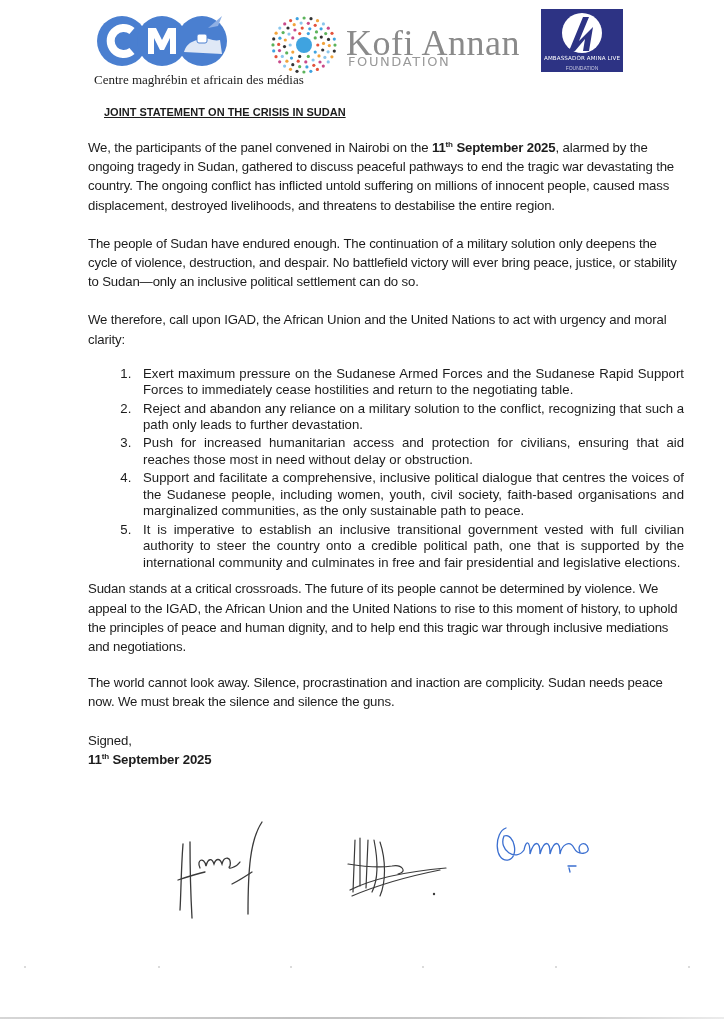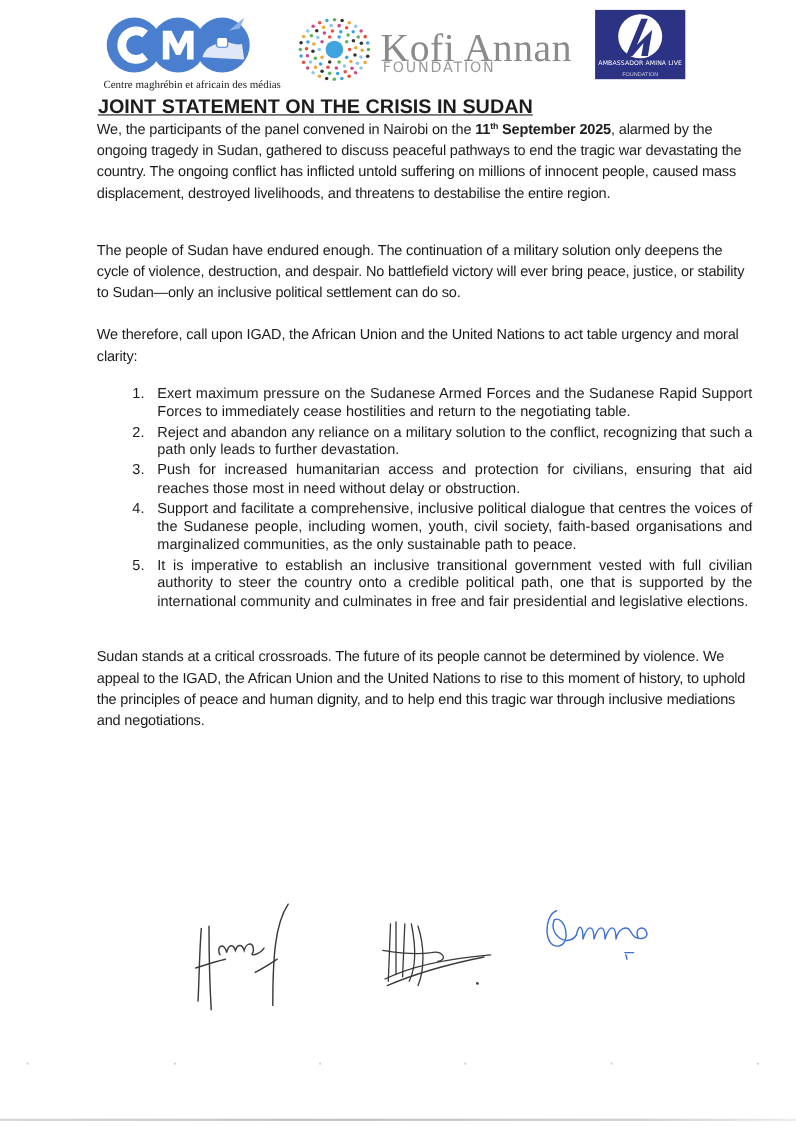--- a/index.html
+++ b/index.html
@@ -5,21 +5,21 @@
     html, body { margin: 0; padding: 0; background: #ffffff; }
     body {
       width: 724px; height: 1024px; position: relative; overflow: hidden;
       font-family: "Liberation Sans", sans-serif; color: #1a1a1a;
     }
     .logos { position: absolute; top: 0; left: 0; width: 724px; height: 85px; }
     .cmam { position: absolute; left: 94px; top: 14px; width: 140px; height: 68px; }
     .cmam .circles { position: absolute; left: 2px; top: 0; height: 56px; width: 132px; }
     .cmam .caption {
       position: absolute; left: 0; top: 58px; width: 160px;
-      font-family: "Liberation Serif", serif; font-size: 10px; color: #222; white-space: nowrap;
+      font-family: "Liberation Serif", serif; font-size: 13px; color: #222; white-space: nowrap;
     }
     .kofi { position: absolute; left: 268px; top: 16px; width: 240px; height: 60px; }
     .kofi .mark { position: absolute; left: 0; top: 0; width: 72px; height: 58px; }
     .kofi .name {
       position: absolute; left: 78px; top: 6px;
       font-family: "Liberation Serif", serif; font-size: 36px; color: #8a8a8a; letter-spacing: 0.5px; white-space: nowrap;
     }
     .kofi .sub {
       position: absolute; left: 80px; top: 38px;
       font-family: "DejaVu Sans", sans-serif; font-size: 13px; color: #9a9a9a; letter-spacing: 1.6px; white-space: nowrap;
@@ -37,33 +37,33 @@
       position: absolute; left: 0; width: 82px; top: 56px; text-align: center;
       font-size: 5px; color: #c8c9e0; white-space: nowrap;
     }
 
     .content {
       position: absolute; left: 88px; top: 86px; width: 596px;
       font-family: "Liberation Sans Narrow", "Liberation Sans", sans-serif;
       font-size: 13.2px; line-height: 19.2px; color: #1c1c1c;
     }
     .title {
-      font-weight: bold; text-decoration: underline; font-size: 18px; margin: 1px;
+      font-weight: bold; text-decoration: underline; font-size: 11px; margin: 16px;
       height: 20px; line-height: 20px;
     }
     .dateline { font-weight: bold; margin-top: 16px; height: 20px; font-size: 12.8px; }
     sup { font-size: 8px; line-height: 0; vertical-align: 5px; }
     p { margin: 0; text-align: left; letter-spacing: -0.15px; }
     .para1 { }
-    .para2 { margin-top: 33px; }
+    .para2 { margin-top: 19px; }
     .para3 { margin-top: 19px; }
     .b { font-weight: bold; }
     ol { margin: 17px 0 0 0; padding: 0 0 0 47px; }
     ol li { padding-left: 8px; line-height: 16.6px; margin-bottom: 1.6px; text-align: justify; }
-    .para4 { margin-top: 32px; }
+    .para4 { margin-top: 8px; }
     .para5 { margin-top: 17px; }
     .signed { margin-top: 19px; }
     .sigs { position: absolute; left: 0; top: 810px; width: 724px; height: 120px; }
     .footer-line {
       position: absolute; left: 0; top: 1017px; width: 724px; height: 2px;
       background: linear-gradient(to right, #d6d6d6, #c2c2c2 40%, #cfcfcf 80%, #ececec);
     }
     .dot { position: absolute; top: 966px; width: 2px; height: 2px; background: #cfcfcf; border-radius: 1px; }
   </style>
 </head>
@@ -183,33 +183,36 @@
 <div class="content">
   <h1 class="title">JOINT STATEMENT ON THE CRISIS IN SUDAN</h1>
 
 
   <p class="para1">
     <span>We, the participants of the panel convened in Nairobi on the </span><span class="b"><span>11</span><sup>th</sup><span> September 2025</span></span><span>, alarmed by the ongoing tragedy in Sudan, gathered to discuss peaceful pathways to end the tragic war devastating the country. The ongoing conflict has inflicted untold suffering on millions of innocent people, caused mass displacement, destroyed livelihoods, and threatens to destabilise the entire region.</span>
   </p>
 
   <p class="para2">The people of Sudan have endured enough. The continuation of a military solution only deepens the cycle of violence, destruction, and despair. No battlefield victory will ever bring peace, justice, or stability to Sudan—only an inclusive political settlement can do so.</p>
 
-  <p class="para3">We therefore, call upon IGAD, the African Union and the United Nations to act table urgency and moral clarity:</p>
+  <p class="para3">We therefore, call upon IGAD, the African Union and the United Nations to act with urgency and moral clarity:</p>
 
   <ol>
     <li>Exert maximum pressure on the Sudanese Armed Forces and the Sudanese Rapid Support Forces to immediately cease hostilities and return to the negotiating table.</li>
     <li>Reject and abandon any reliance on a military solution to the conflict, recognizing that such a path only leads to further devastation.</li>
     <li>Push for increased humanitarian access and protection for civilians, ensuring that aid reaches those most in need without delay or obstruction.</li>
     <li>Support and facilitate a comprehensive, inclusive political dialogue that centres the voices of the Sudanese people, including women, youth, civil society, faith-based organisations and marginalized communities, as the only sustainable path to peace.</li>
     <li>It is imperative to establish an inclusive transitional government vested with full civilian authority to steer the country onto a credible political path, one that is supported by the international community and culminates in free and fair presidential and legislative elections.</li>
   </ol>
 
   <p class="para4">Sudan stands at a critical crossroads. The future of its people cannot be determined by violence. We appeal to the IGAD, the African Union and the United Nations to rise to this moment of history, to uphold the principles of peace and human dignity, and to help end this tragic war through inclusive mediations and negotiations.</p>
 
-
+  <p class="para5">The world cannot look away. Silence, procrastination and inaction are complicity. Sudan needs peace now. We must break the silence and silence the guns.</p>
+
+  <p class="signed">Signed,</p>
+  <p class="b"><span>11</span><sup>th</sup><span> September 2025</span></p>
 </div>
 
 <svg class="sigs" viewBox="0 0 724 120">
   <g fill="none" stroke="#3a3a3a" stroke-width="1.3" stroke-linecap="round">
     <path d="M183 34 C181 60 181 85 180 100"></path>
     <path d="M190 32 C190 60 191 90 192 108"></path>
     <path d="M178 70 C190 66 196 64 205 62"></path>
     <path d="M200 58 C196 50 204 46 206 56 C208 48 212 48 214 54 C216 48 220 48 222 54 C224 46 232 46 230 56 C226 60 236 58 240 52"></path>
     <path d="M262 12 C250 30 248 60 248 104"></path>
     <path d="M232 74 C240 70 246 66 252 62"></path>

